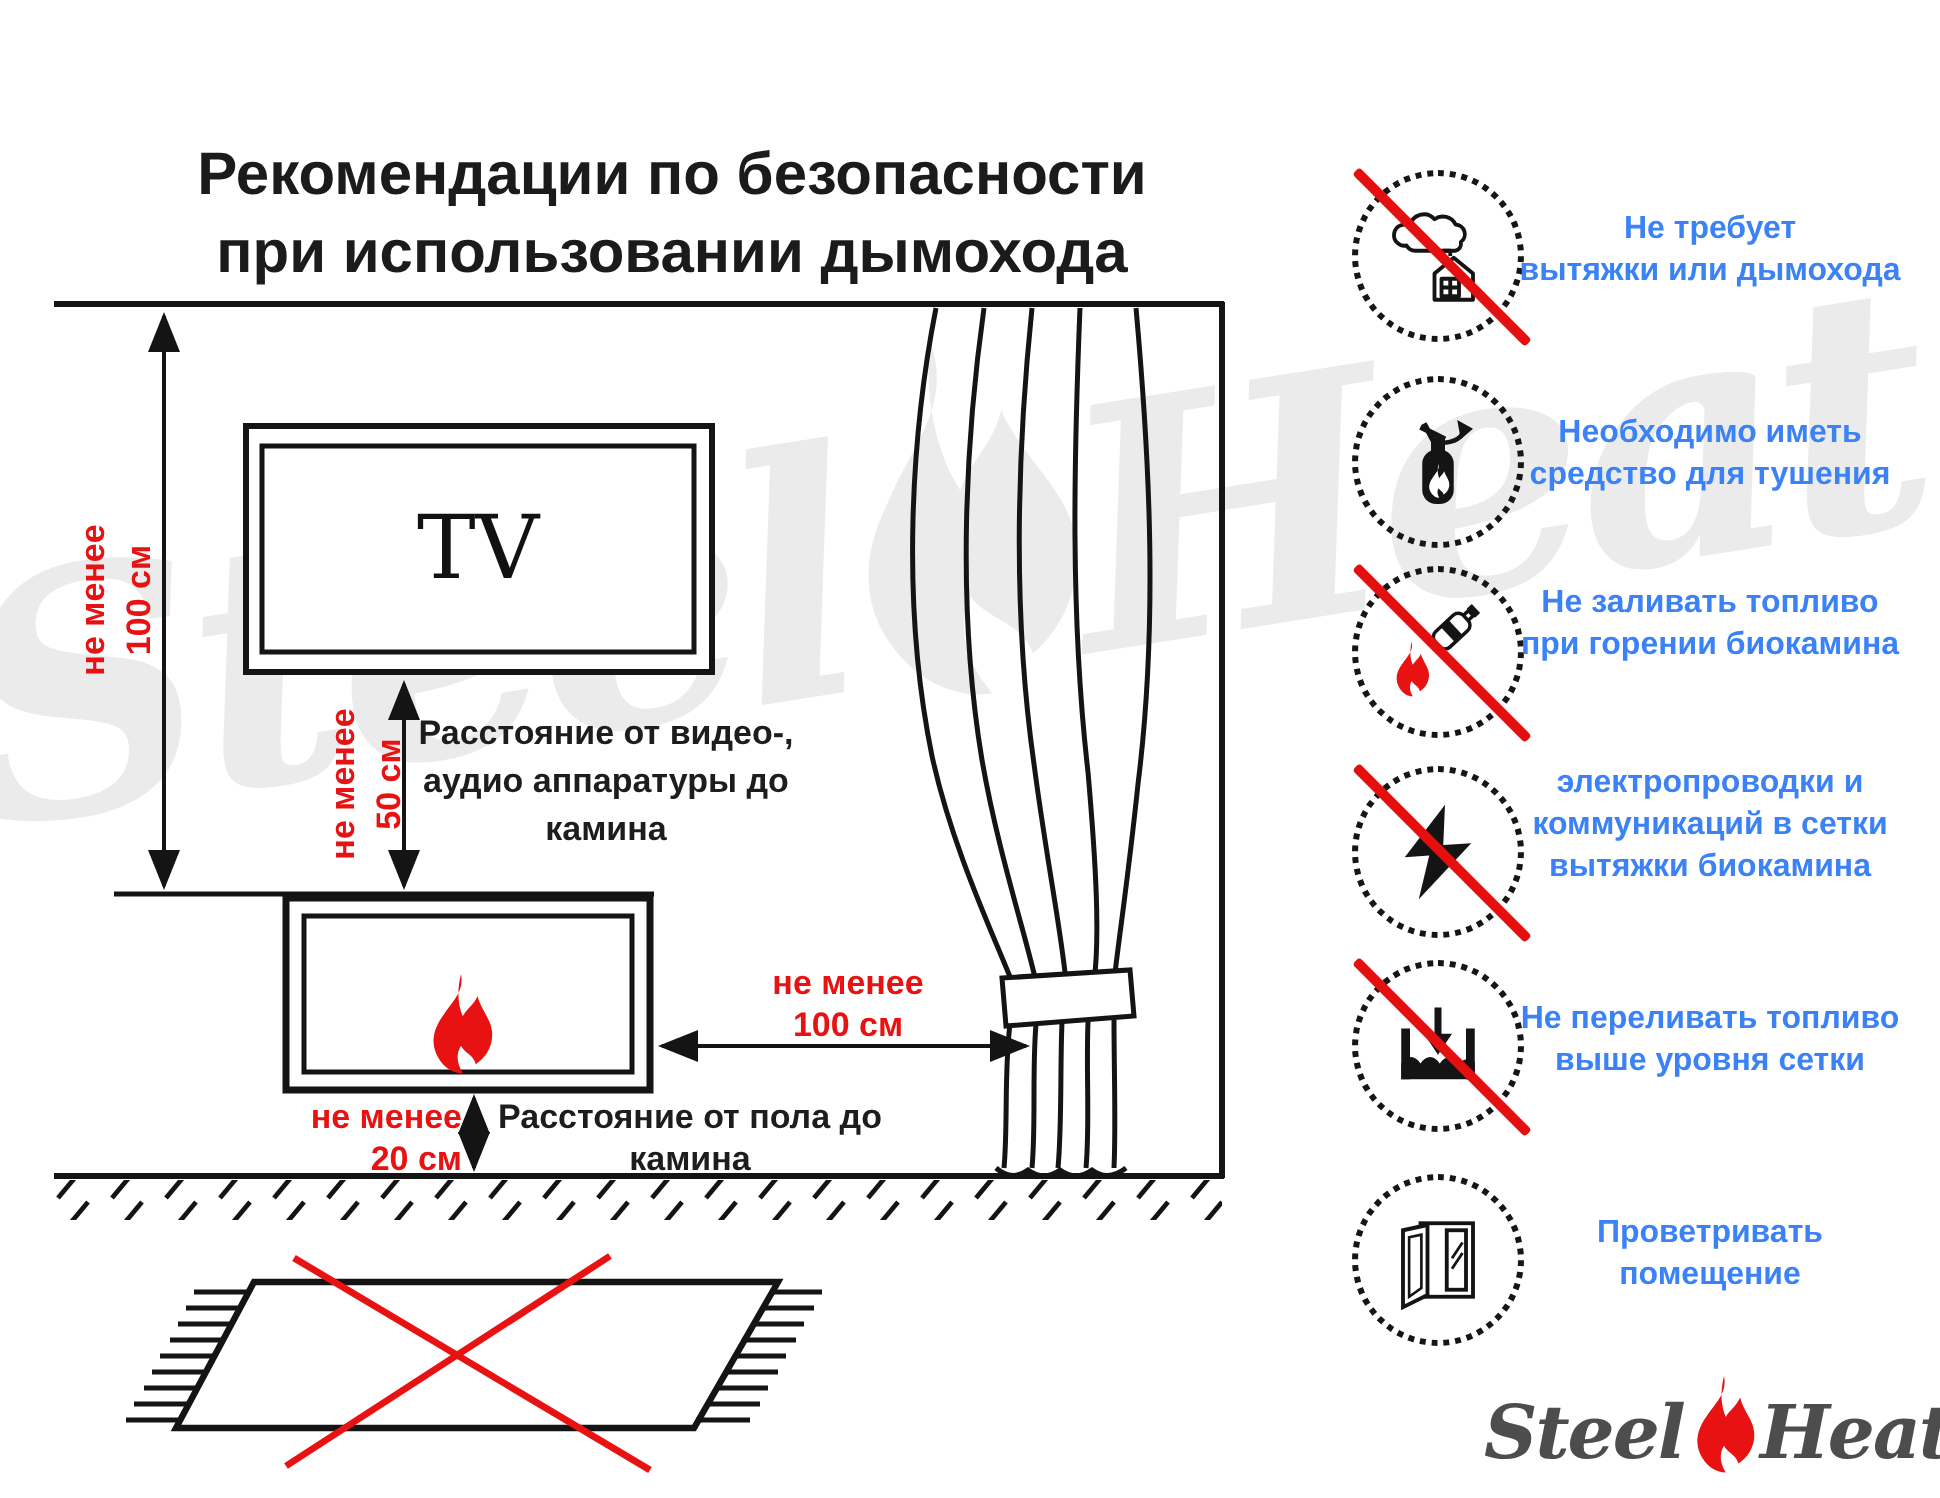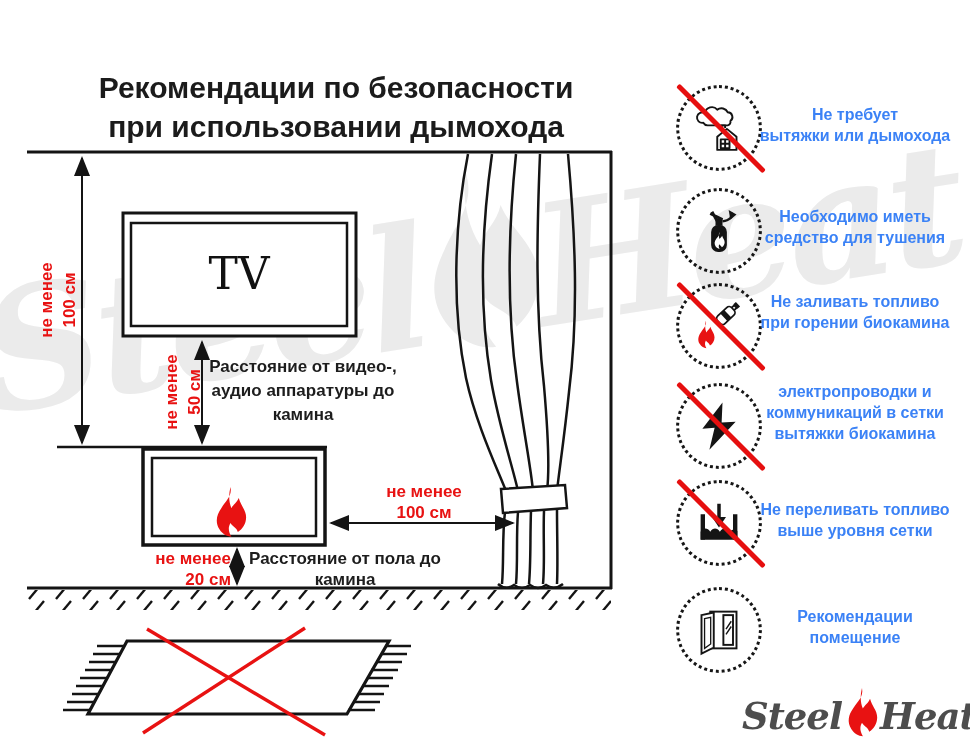--- a/index.html
+++ b/index.html
@@ -254,21 +254,21 @@
         <g fill="none" stroke="#141414" stroke-width="2.2">
           <rect x="22" y="11" width="30" height="42"></rect>
           <rect x="37" y="15" width="11" height="34"></rect>
           <path d="M40,31 l6,-9 M40,37 l6,-9" stroke-width="1.6"></path>
           <polygon points="12,15 26,12 26,52 12,59" fill="#fff"></polygon>
           <polygon points="15.5,19 22.5,17.5 22.5,48 15.5,53" stroke-width="1.5"></polygon>
         </g>
       </svg>
     </div>
     <div class="rtext" style="top:19px">
-      <div>Рекомендации</div>
+      <div>Проветривать</div>
       <div>помещение</div>
     </div>
   </div>
 
   <div class="logo">
     <span>Steel</span>
     <svg width="34" height="50" viewBox="0 0 38 56">
       <path fill="#e81212" d="M19,0 C21,10 14,15 9,23 C4,30 2,38 7,46 C10,51 15,54 20,54 C17,49 16,44 19,39 C21,43 26,44 27,49 C32,46 36,40 36,33 C36,25 30,20 28,12 C26,17 22,19 20,23 C17,16 17,8 19,0 Z"></path>
     </svg>
     <span>Heat</span>

